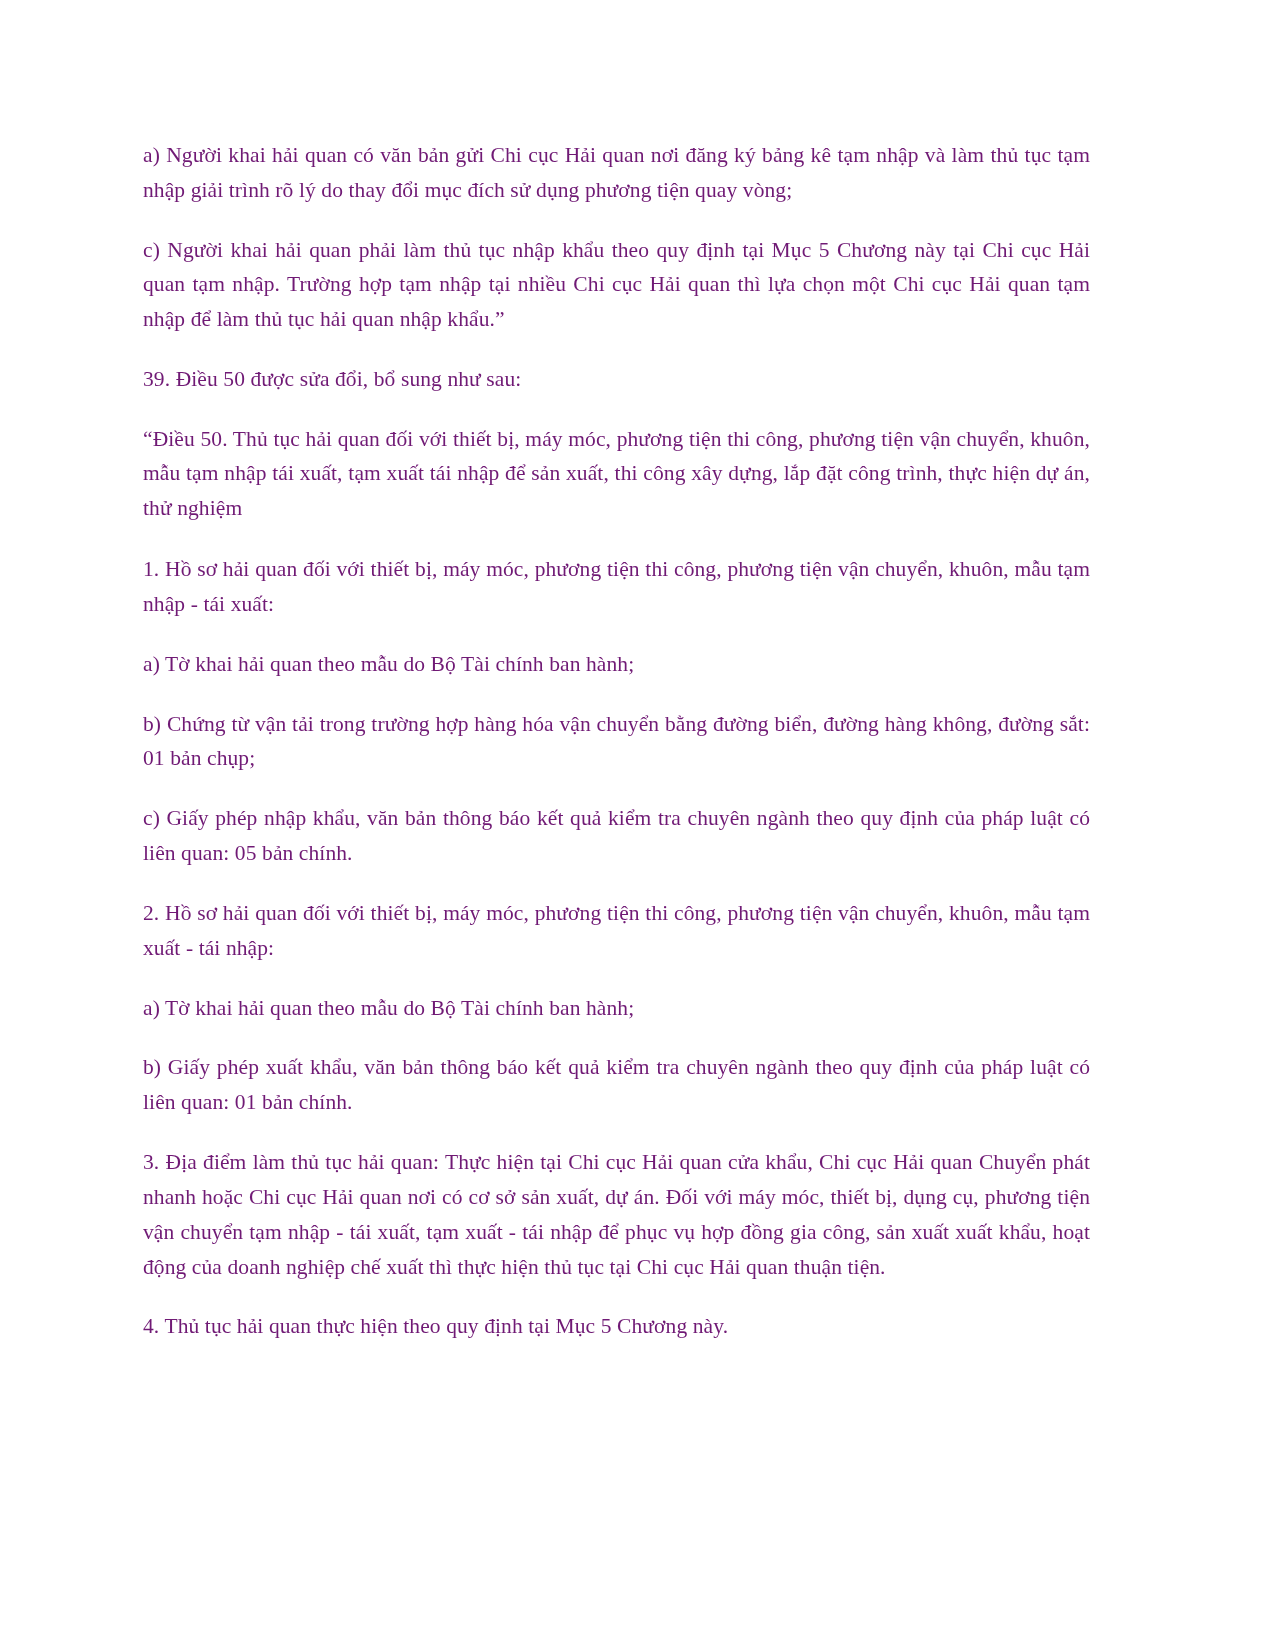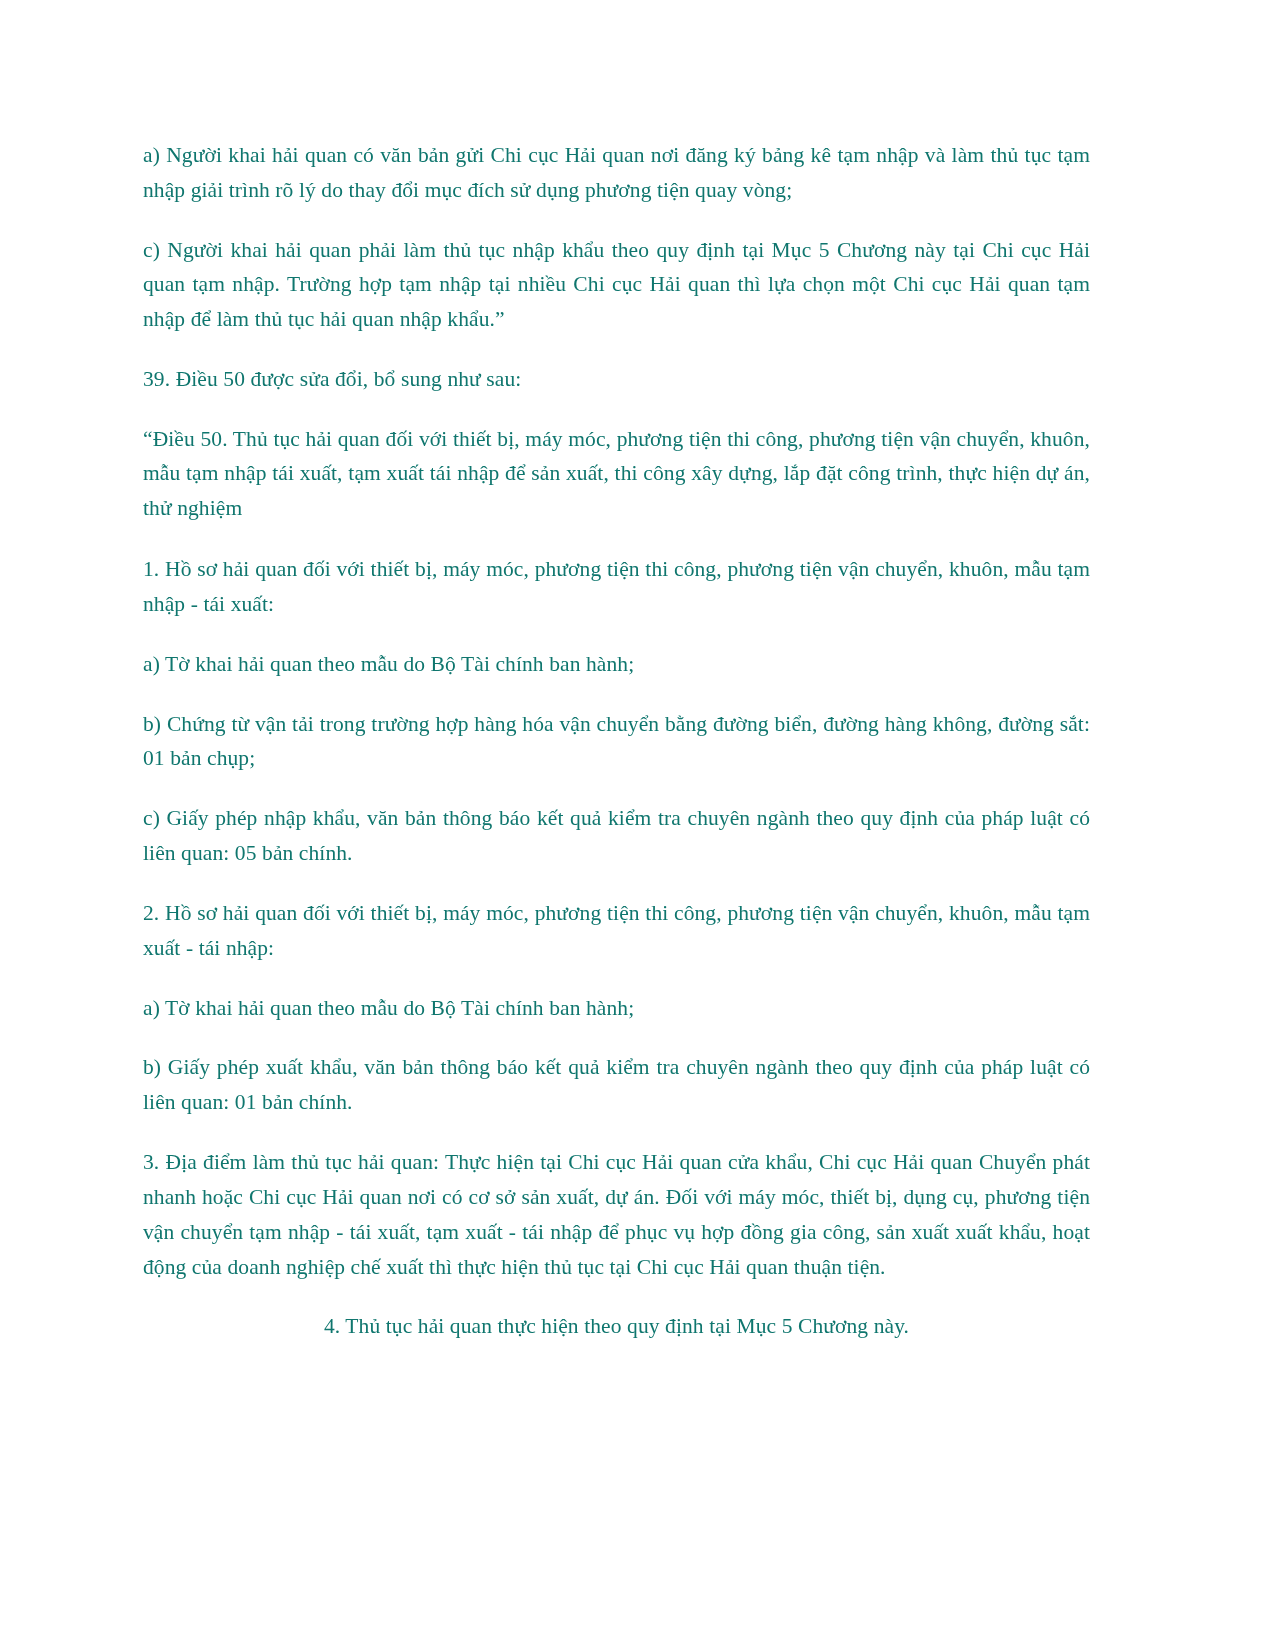--- a/index.html
+++ b/index.html
@@ -9,39 +9,38 @@
     background: #ffffff;
   }
   .page {
     width: 1275px;
     height: 1650px;
     background: #ffffff;
     position: relative;
     box-sizing: border-box;
     padding: 138px 185px 92px 143px;
     font-family: "Liberation Serif", "DejaVu Serif", serif;
-    color: #0f766e;
+    color: #701a75;
     overflow: hidden;
   }
   .doc-body {
     font-size: 21.5px;
     line-height: 1.62;
     text-align: justify;
     text-justify: inter-word;
     letter-spacing: 0.1px;
   }
   p.para {
     margin: 0 0 25px 0;
     text-align: justify;
     text-indent: 0;
     hyphens: none;
   }
   p.para:last-child {
     margin-bottom: 4px;
-    text-align: center;
   }
   p.heading {
     font-weight: normal;
     text-align: justify;
     margin: 0 0 27px 0;
     line-height: 1.60;
   }
   p.plain-left {
     text-align: left;
   }

